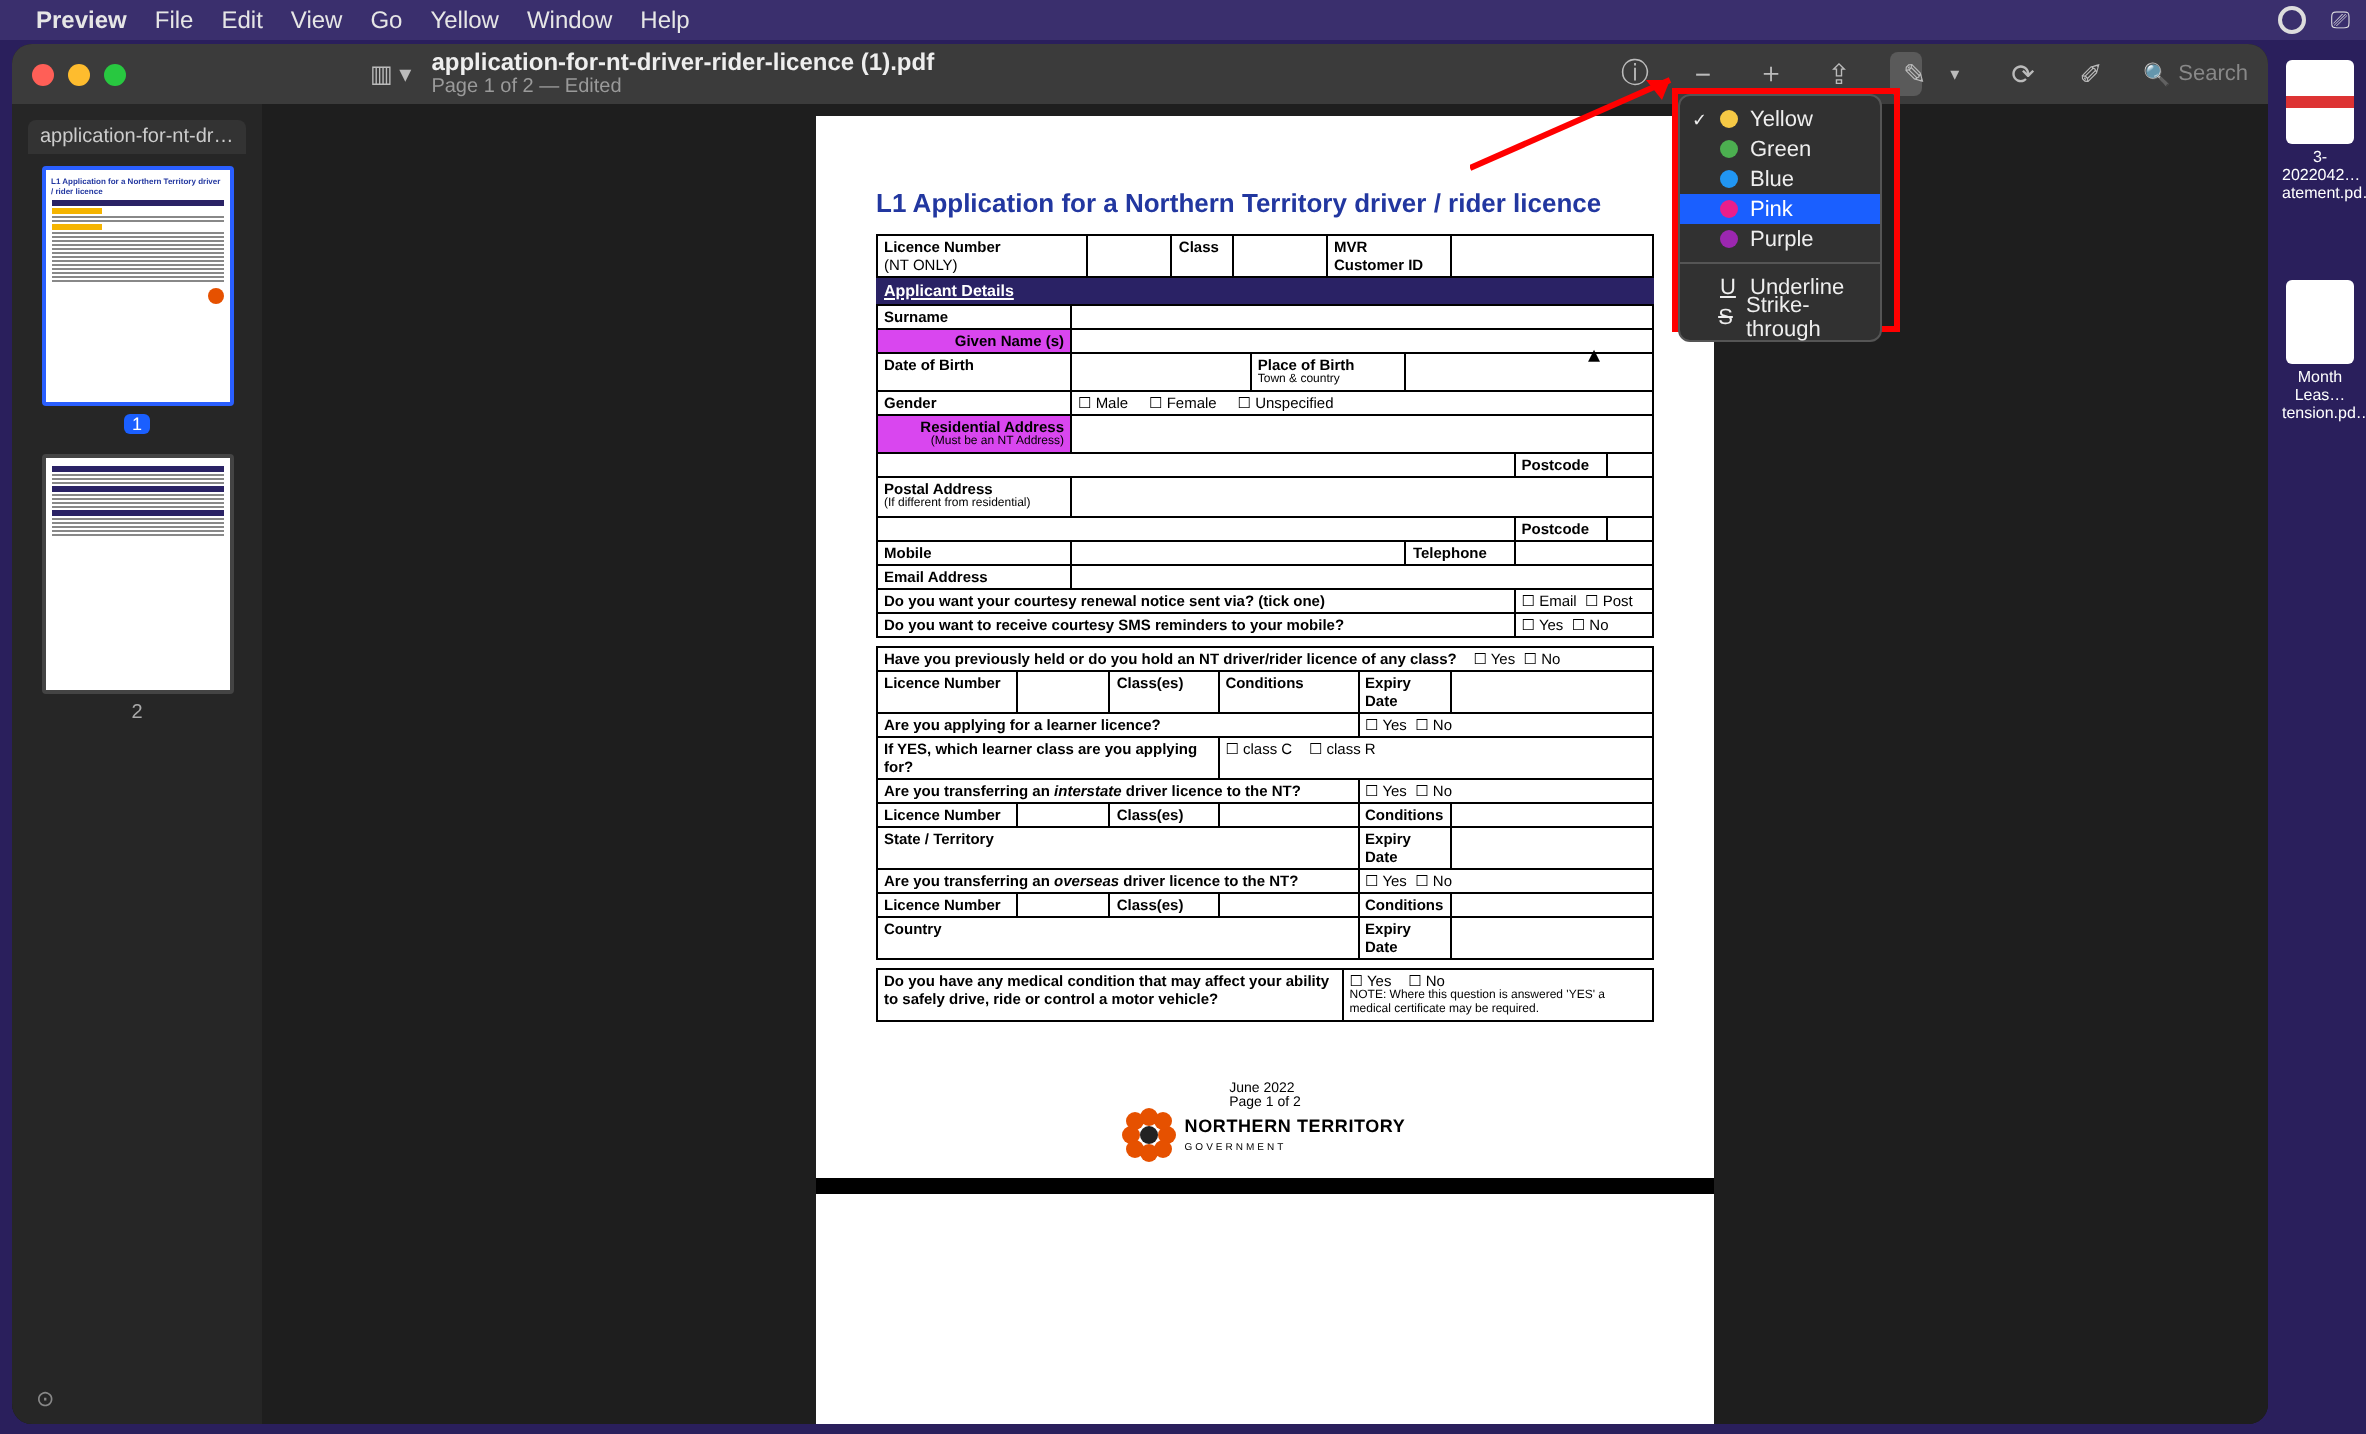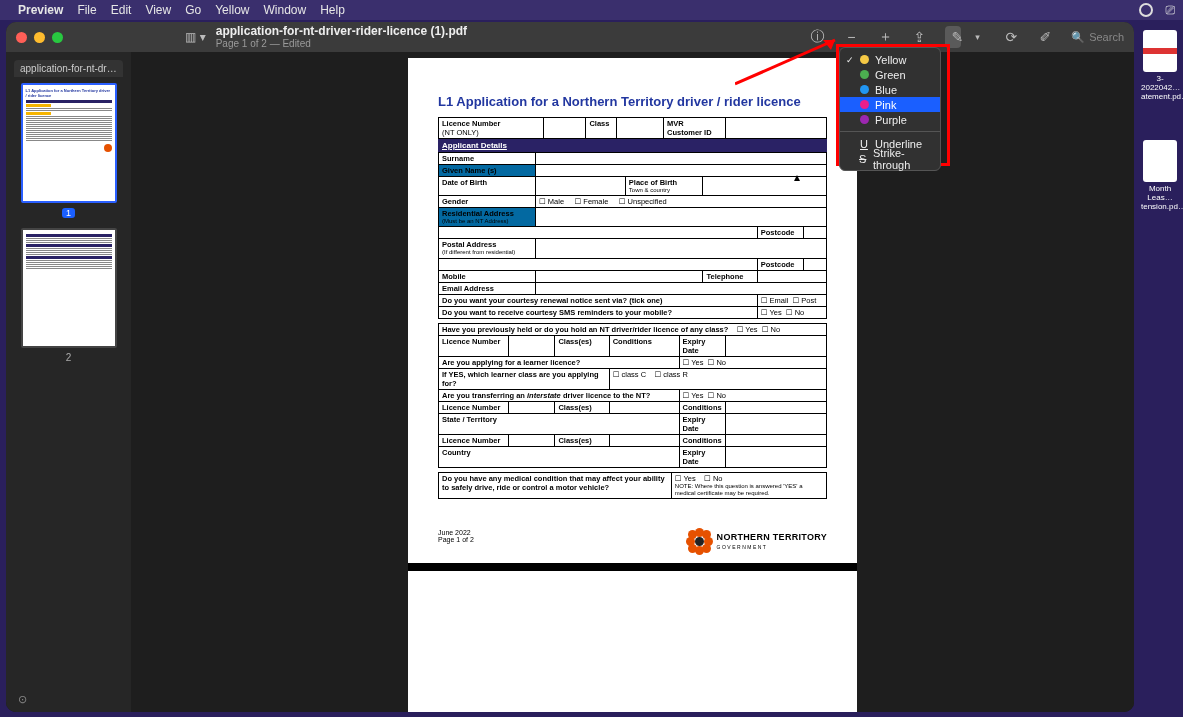--- a/index.html
+++ b/index.html
@@ -116,25 +116,25 @@
     width: 449px;
     background:#fff;
     padding: 36px 30px 18px 30px;
     font-size: 8px;
     color:#000;
     position:relative;
   }
   .page h1 { color:#2237a0; font-size:13px; font-weight:700; margin-bottom:8px;}
   table.ft { width:100%; border-collapse:collapse; }
   table.ft td, table.ft th { border:1px solid #000; padding:1px 3px; vertical-align:top; font-size:7.5px; line-height:1.2;}
-  .hl-y { background:#0369a1; }
+  .hl-y { background:#d946ef;text-align:right; }
   .hdr-bar { background:#2a2265; color:#fff; font-weight:700; padding:2px 4px; font-size:8px;text-decoration:underline;}
   .sub { font-size:6px; display:block;}
   .chk::before { content:"☐ "; }
-  .footer-row { display:flex; justify-content:space-between; align-items:flex-start; margin-top:30px; font-size:7px;}
+  .footer-row { display:flex; justify-content:space-between; align-items:center; margin-top:30px; font-size:7px;flex-direction:column;}
   .nt-logo { display:flex; align-items:center; gap:4px;}
   .nt-flower { width:26px;height:26px; position:relative; }
   .nt-flower span{ position:absolute;width:9px;height:9px;background:#e65100;border-radius:50%;}
   .nt-flower .c{left:8px;top:8px;background:#222;}
   .nt-flower .p1{left:8px;top:-1px}.nt-flower .p2{left:8px;top:17px}
   .nt-flower .p3{left:-1px;top:8px}.nt-flower .p4{left:17px;top:8px}
   .nt-flower .p5{left:1px;top:1px}.nt-flower .p6{left:15px;top:1px}
   .nt-flower .p7{left:1px;top:15px}.nt-flower .p8{left:15px;top:15px}
   .nt-text { font-weight:800; font-size:9px; line-height:1; letter-spacing:.3px;}
   .nt-text small{font-size:5px; letter-spacing:1.5px; font-weight:400;}
@@ -369,20 +369,24 @@
                 <td></td>
                 <td><b>Class(es)</b></td>
                 <td></td>
                 <td><b>Conditions</b></td>
                 <td></td>
               </tr>
           <tr>
                 <td colspan="4"><b>State / Territory</b></td>
                 <td><b>Expiry Date</b></td>
                 <td></td>
+              </tr>
+          <tr>
+                <td colspan="4"><b><span>Are you transferring an </span><i>overseas</i><span> driver licence to the NT?</span></b></td>
+                <td colspan="2"><span class="chk">Yes</span>&nbsp;&nbsp;<span class="chk">No</span></td>
               </tr>
           <tr>
                 <td><b>Licence Number</b></td>
                 <td></td>
                 <td><b>Class(es)</b></td>
                 <td></td>
                 <td><b>Conditions</b></td>
                 <td></td>
               </tr>
           <tr>

